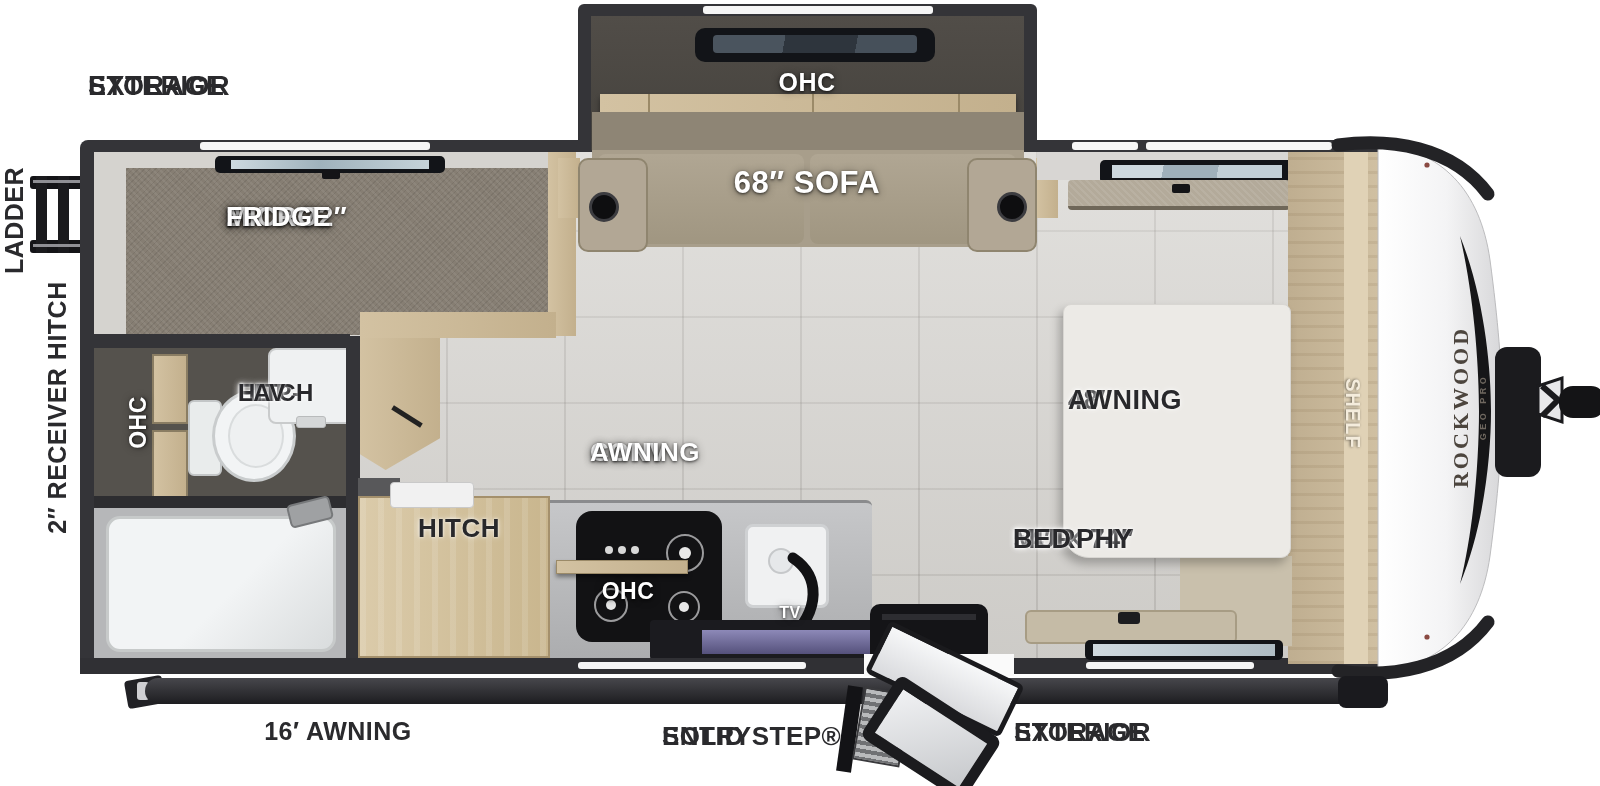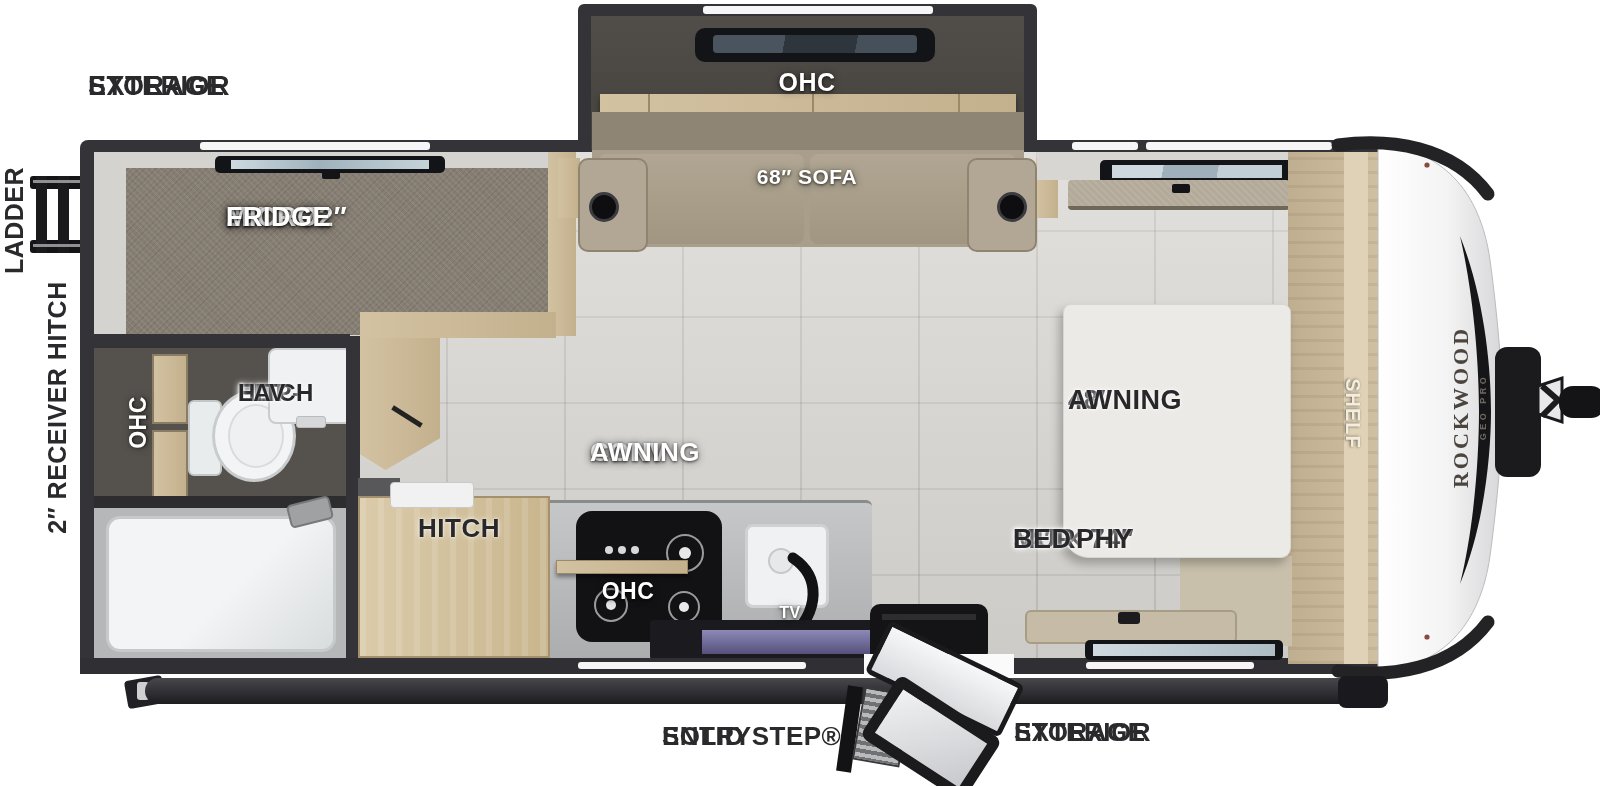--- a/index.html
+++ b/index.html
@@ -189,21 +189,21 @@
     <div style="left:22px;top:10px;width:48px;height:74px;background:repeating-linear-gradient(180deg,#b9babc 0 4px,#707174 4px 8px);border:2px solid #3a3a3d;transform:rotate(10deg);"></div>
     <div style="left:64px;top:-6px;width:122px;height:74px;border:11px solid #1b1b1e;background:linear-gradient(135deg,#f0f1f3,#c7c9cc);border-radius:8px;transform:rotate(33deg);transform-origin:left top;"></div>
   </div>
 
   <div class="lbl lbl-white" style="left:226px;top:203px;width:230px;font-size:27px;line-height:29px;">
     <div>26″ × 72″</div>
     <div>MICRO</div>
     <div>FRIDGE</div>
   </div>
   <div class="lbl lbl-white" style="left:757px;top:68px;width:100px;font-size:25px;">OHC</div>
-  <div class="lbl lbl-white" style="left:693px;top:165px;width:228px;font-size:21px;">68″ SOFA</div>
+  <div class="lbl lbl-white" style="left:693px;top:165px;width:228px;font-size:31px;">68″ SOFA</div>
   <div class="lbl lbl-white rot-ccw" style="left:88px;top:409px;width:100px;font-size:23px;">OHC</div>
   <div class="lbl lbl-dark" style="left:238px;top:377px;width:120px;font-size:24px;line-height:31px;">
     <div>FLIP-</div>
     <div>HITCH</div>
     <div>LAV</div>
   </div>
   <div class="lbl lbl-dark" style="left:394px;top:513px;width:130px;font-size:26px;">HITCH</div>
   <div class="lbl lbl-white" style="left:590px;top:438px;width:120px;font-size:26px;line-height:28px;">
     <div>CONV</div>
     <div>AWNING</div>
@@ -214,20 +214,21 @@
     <div>48″</div>
     <div>AWNING</div>
   </div>
   <div class="lbl lbl-dark" style="left:1013px;top:524px;width:180px;font-size:27px;line-height:30px;">
     <div>54″ × 74″</div>
     <div>MURPHY</div>
     <div>BED</div>
   </div>
   <div class="lbl rot-cw" style="left:1292px;top:402px;width:120px;font-size:20px;letter-spacing:1px;color:#f4ecdc;text-shadow:0 1px 3px rgba(0,0,0,.6);">SHELF</div>
 
+  <div class="lbl lbl-plain" style="left:238px;top:717px;width:200px;font-size:25px;">16′ AWNING</div>
   <div class="lbl lbl-plain" style="left:662px;top:721px;width:210px;font-size:26px;line-height:30px;">
     <div>SOLID STEP®</div>
     <div>ENTRY</div>
   </div>
   <div class="lbl lbl-plain" style="left:1014px;top:719px;width:200px;font-size:26px;line-height:27px;">
     <div>EXTERIOR</div>
     <div>STORAGE</div>
   </div>
 
 </div>

